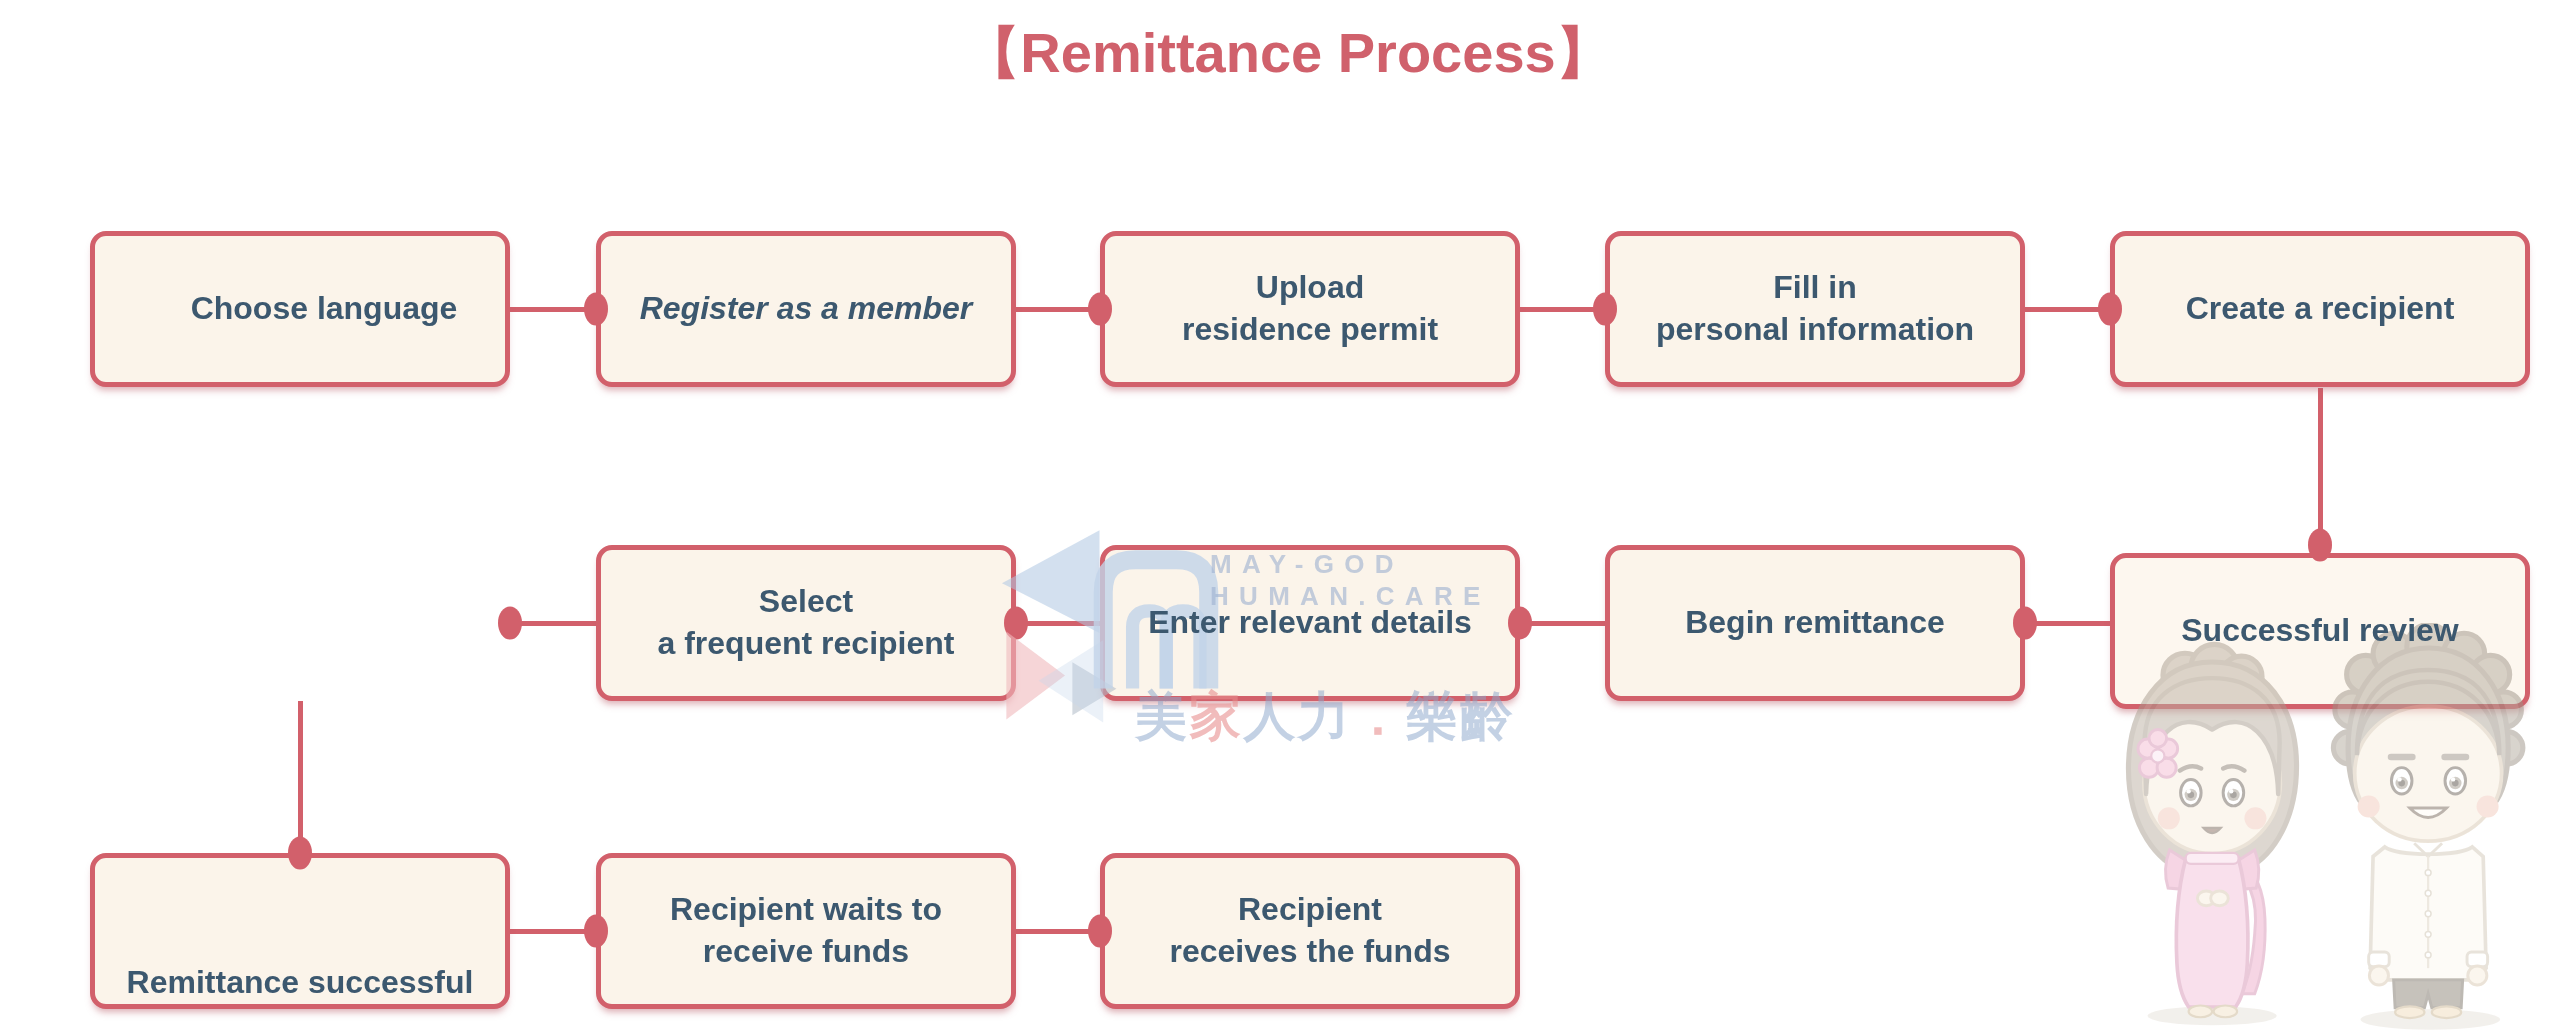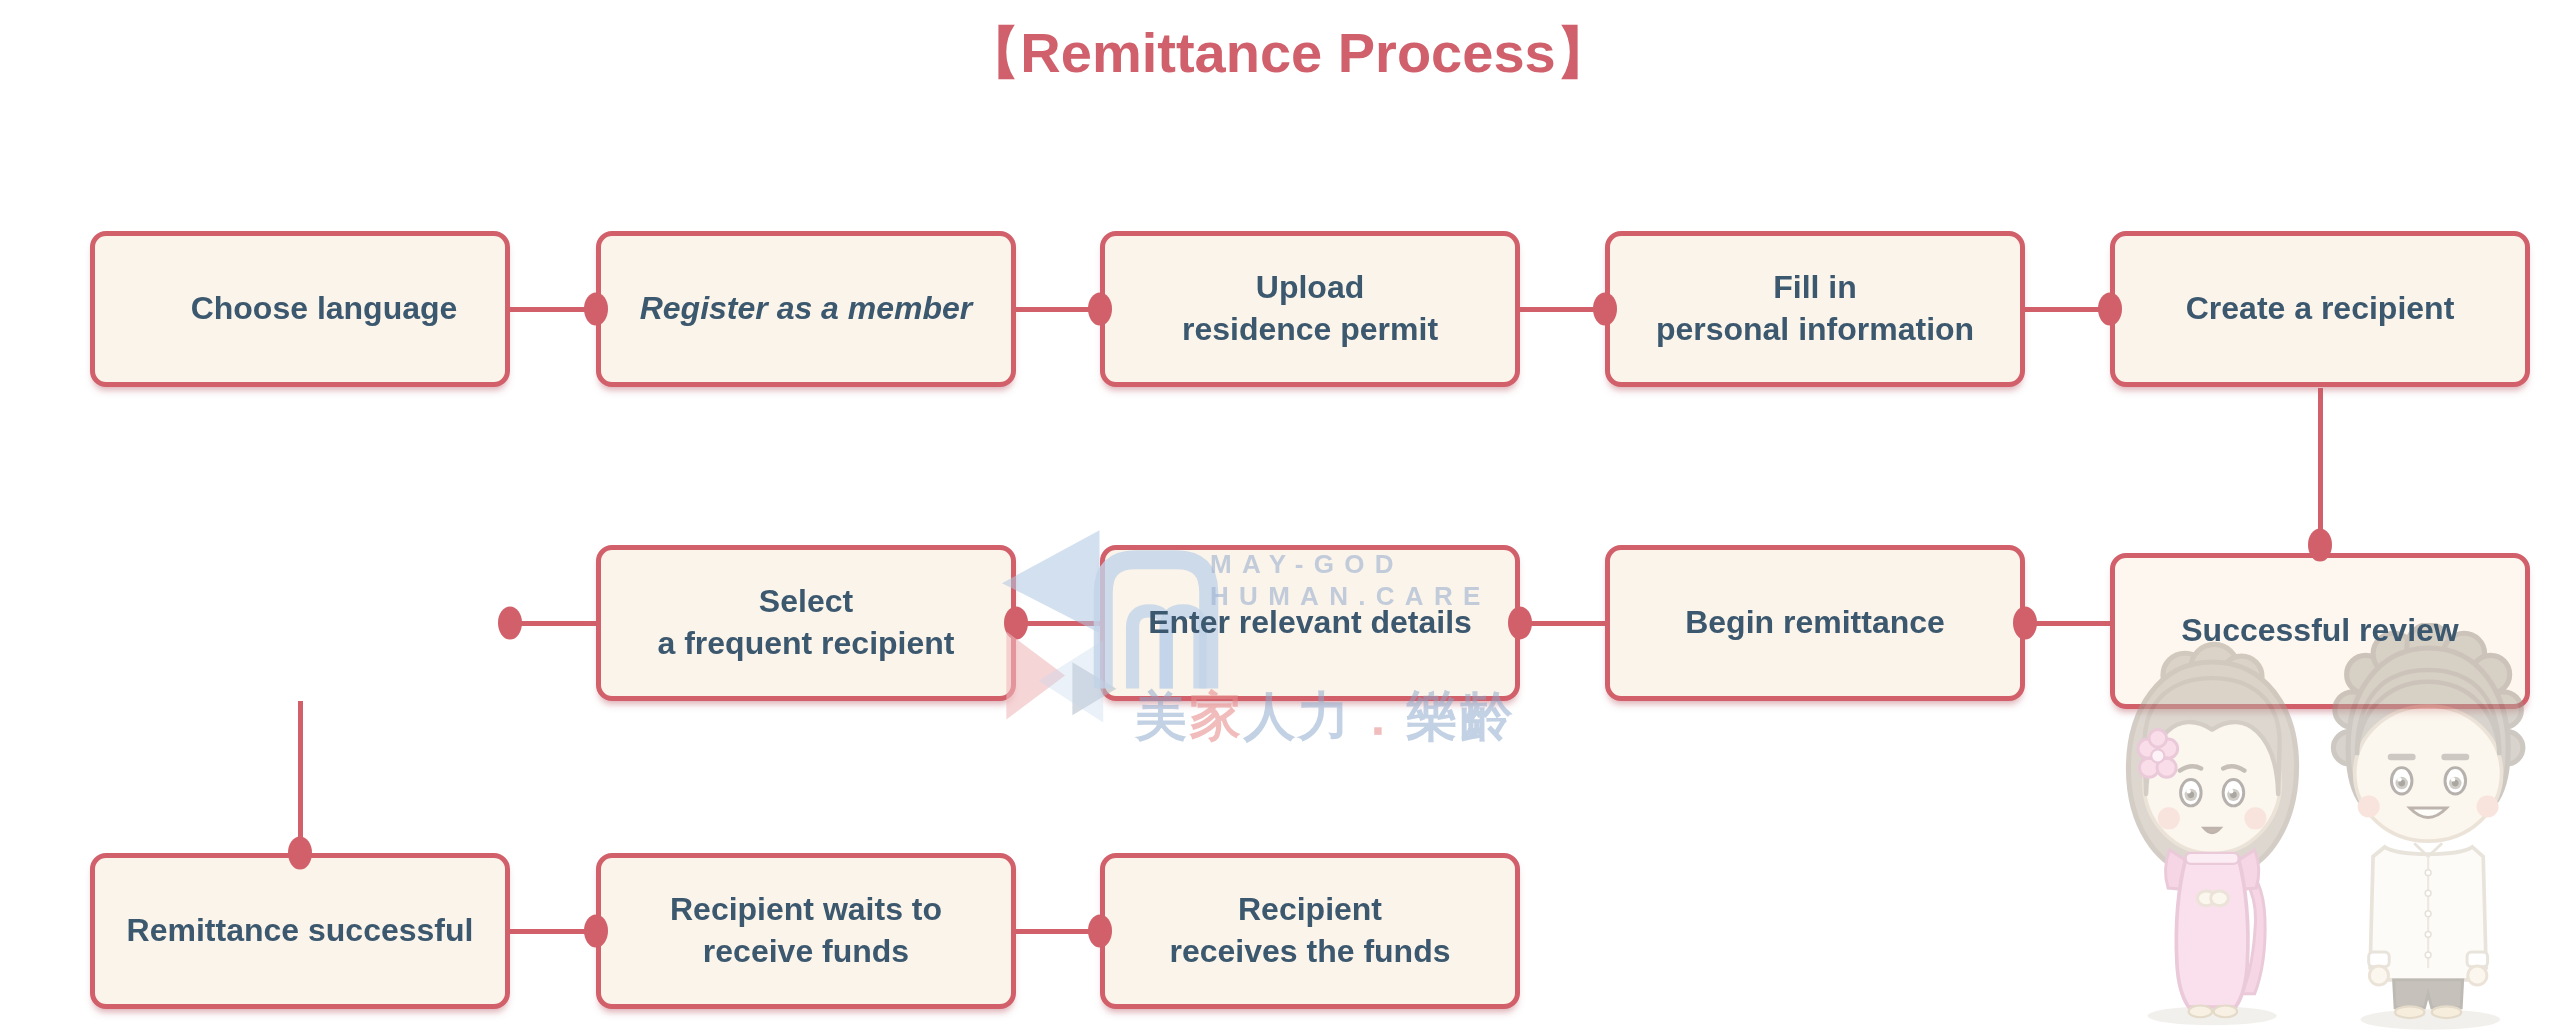--- a/index.html
+++ b/index.html
@@ -209,21 +209,21 @@
   </div>
   <div class="node" style="left:1605px;top:545px;">
     <span class="line">Begin remittance</span>
     <span class="line"></span>
   </div>
   <div class="node translucent" style="left:2110px;top:545px;margin-top:8px;">
     <span class="line">Successful review</span>
     <span class="line"></span>
   </div>
 
-  <div class="node" style="left:90px;top:853px;">
+  <div class="node" style="left:90px;top:853px;justify-content:flex-end;">
     <span class="line">Remittance successful</span>
     <span class="line"></span>
   </div>
   <div class="node" style="left:596px;top:853px;">
     <span class="line">Recipient waits to</span>
     <span class="line">receive funds</span>
   </div>
   <div class="node" style="left:1100px;top:853px;">
     <span class="line">Recipient</span>
     <span class="line">receives the funds</span>

